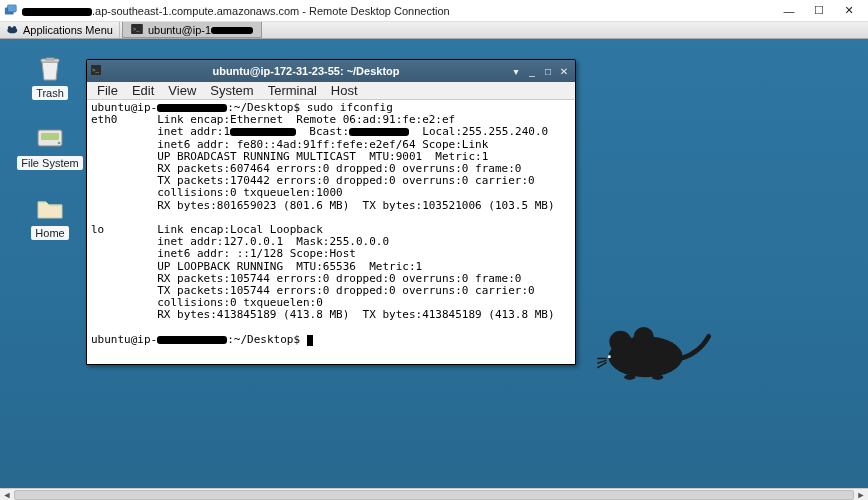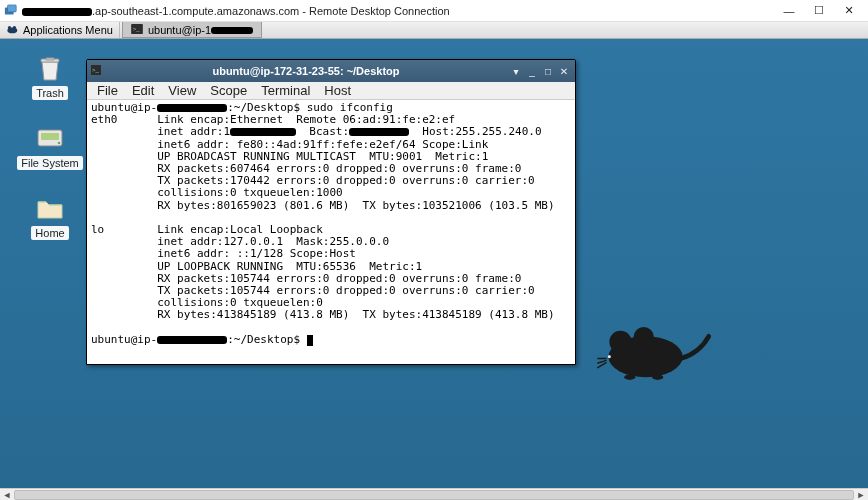--- a/index.html
+++ b/index.html
@@ -137,27 +137,27 @@
         <span class="ttitle">ubuntu@ip-172-31-23-55: ~/Desktop</span>
         <span class="wbtn">▾</span>
         <span class="wbtn">_</span>
         <span class="wbtn">□</span>
         <span class="wbtn">✕</span>
       </div>
       <div class="menubar">
         <span>File</span>
         <span>Edit</span>
         <span>View</span>
-        <span>Scope</span>
+        <span>System</span>
         <span>Terminal</span>
         <span>Host</span>
       </div>
       <div class="termbody"><span>ubuntu@ip-</span><span class="redact" style="width:70px;"></span><span>:~/Desktop$ sudo ifconfig</span>
 <span>eth0      Link encap:Ethernet  Remote 06:ad:91:fe:e2:ef</span>
-<span>          inet addr:1</span><span class="redact" style="width:66px;"></span><span>  Bcast:</span><span class="redact" style="width:60px;"></span><span>  Host:255.255.240.0</span>
+<span>          inet addr:1</span><span class="redact" style="width:66px;"></span><span>  Bcast:</span><span class="redact" style="width:60px;"></span><span>  Local:255.255.240.0</span>
 <span>          inet6 addr: fe80::4ad:91ff:fefe:e2ef/64 Scope:Link</span>
 <span>          UP BROADCAST RUNNING MULTICAST  MTU:9001  Metric:1</span>
 <span>          RX packets:607464 errors:0 dropped:0 overruns:0 frame:0</span>
 <span>          TX packets:170442 errors:0 dropped:0 overruns:0 carrier:0</span>
 <span>          collisions:0 txqueuelen:1000</span>
 <span>          RX bytes:801659023 (801.6 MB)  TX bytes:103521006 (103.5 MB)</span>
 <span></span>
 <span>lo        Link encap:Local Loopback</span>
 <span>          inet addr:127.0.0.1  Mask:255.0.0.0</span>
 <span>          inet6 addr: ::1/128 Scope:Host</span>

